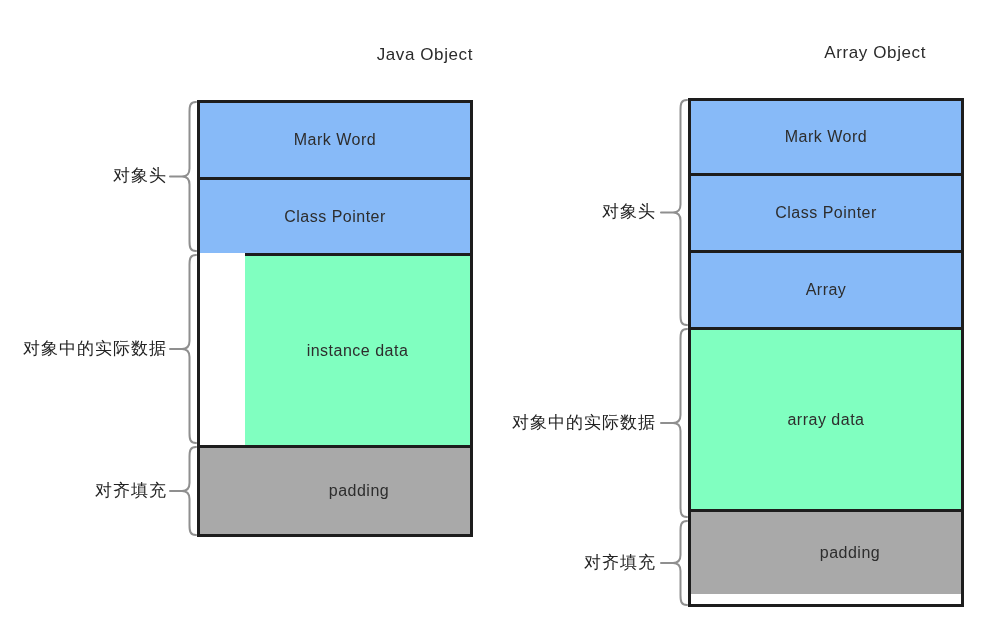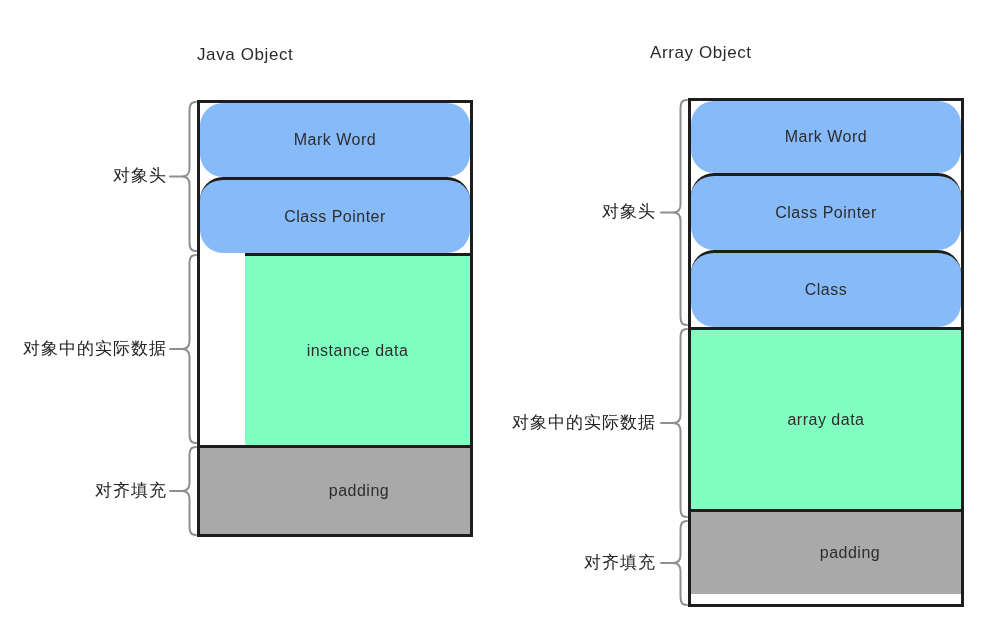--- a/index.html
+++ b/index.html
@@ -10,21 +10,21 @@
   }
   .canvas {
     position: relative;
     width: 999px;
     height: 639px;
     background: #ffffff;
     overflow: hidden;
   }
   .diagram-title {
     position: absolute;
-    text-align: left;
+    text-align: right;
     font-size: 17px;
     letter-spacing: 0.6px;
     color: #2b2b2b;
   }
   .title-java  { left: 197px; top: 45px;  width: 276px; }
   .title-array { left: 650px; top: 43px;  width: 276px; }
 
   .mem-box {
     position: absolute;
     border: 3px solid var(--c-border, #1d1d1d);
@@ -39,21 +39,21 @@
     box-sizing: border-box;
     display: flex;
     align-items: center;
     justify-content: center;
     font-size: 16px;
     letter-spacing: 0.5px;
     color: #2d2d2d;
   }
   .mem-section + .mem-section { border-top: 3px solid var(--c-border, #1d1d1d); }
 
-  .sec-header  { background: var(--c-header,  #87baf8); border-radius: 23px; }
+  .sec-header  { background: var(--c-header,  #87baf8); }
   .sec-data    { background: var(--c-data,    #80ffc0); }
   .sec-padding { background: var(--c-padding, #a9a9a9); padding-left: 48px; }
 
   
   .j-s1 { height: 74px; }
   .j-s2 { height: 76px; }
   .j-s3 { height: 192px; margin-left: 45px; }
   .j-s4 { height: 89px; }
   .a-s1 { height: 72px; }
   .a-s2 { height: 77px; }
@@ -107,21 +107,21 @@
   <div class="mem-box box-java">
     <div class="mem-section sec-header j-s1">Mark Word</div>
     <div class="mem-section sec-header j-s2">Class Pointer</div>
     <div class="mem-section sec-data j-s3">instance data</div>
     <div class="mem-section sec-padding j-s4">padding</div>
   </div>
 
   <div class="mem-box box-array">
     <div class="mem-section sec-header a-s1">Mark Word</div>
     <div class="mem-section sec-header a-s2">Class Pointer</div>
-    <div class="mem-section sec-header a-s3">Class</div>
+    <div class="mem-section sec-header a-s3">Array</div>
     <div class="mem-section sec-data a-s4">array data</div>
     <div class="mem-section sec-padding a-s5">padding</div>
   </div>
 
   <div class="annotation ann-j ann-j1">对象头</div>
   <div class="annotation ann-j ann-j2">对象中的实际数据</div>
   <div class="annotation ann-j ann-j3">对齐填充</div>
 
   <div class="annotation ann-a ann-a1">对象头</div>
   <div class="annotation ann-a ann-a2">对象中的实际数据</div>

